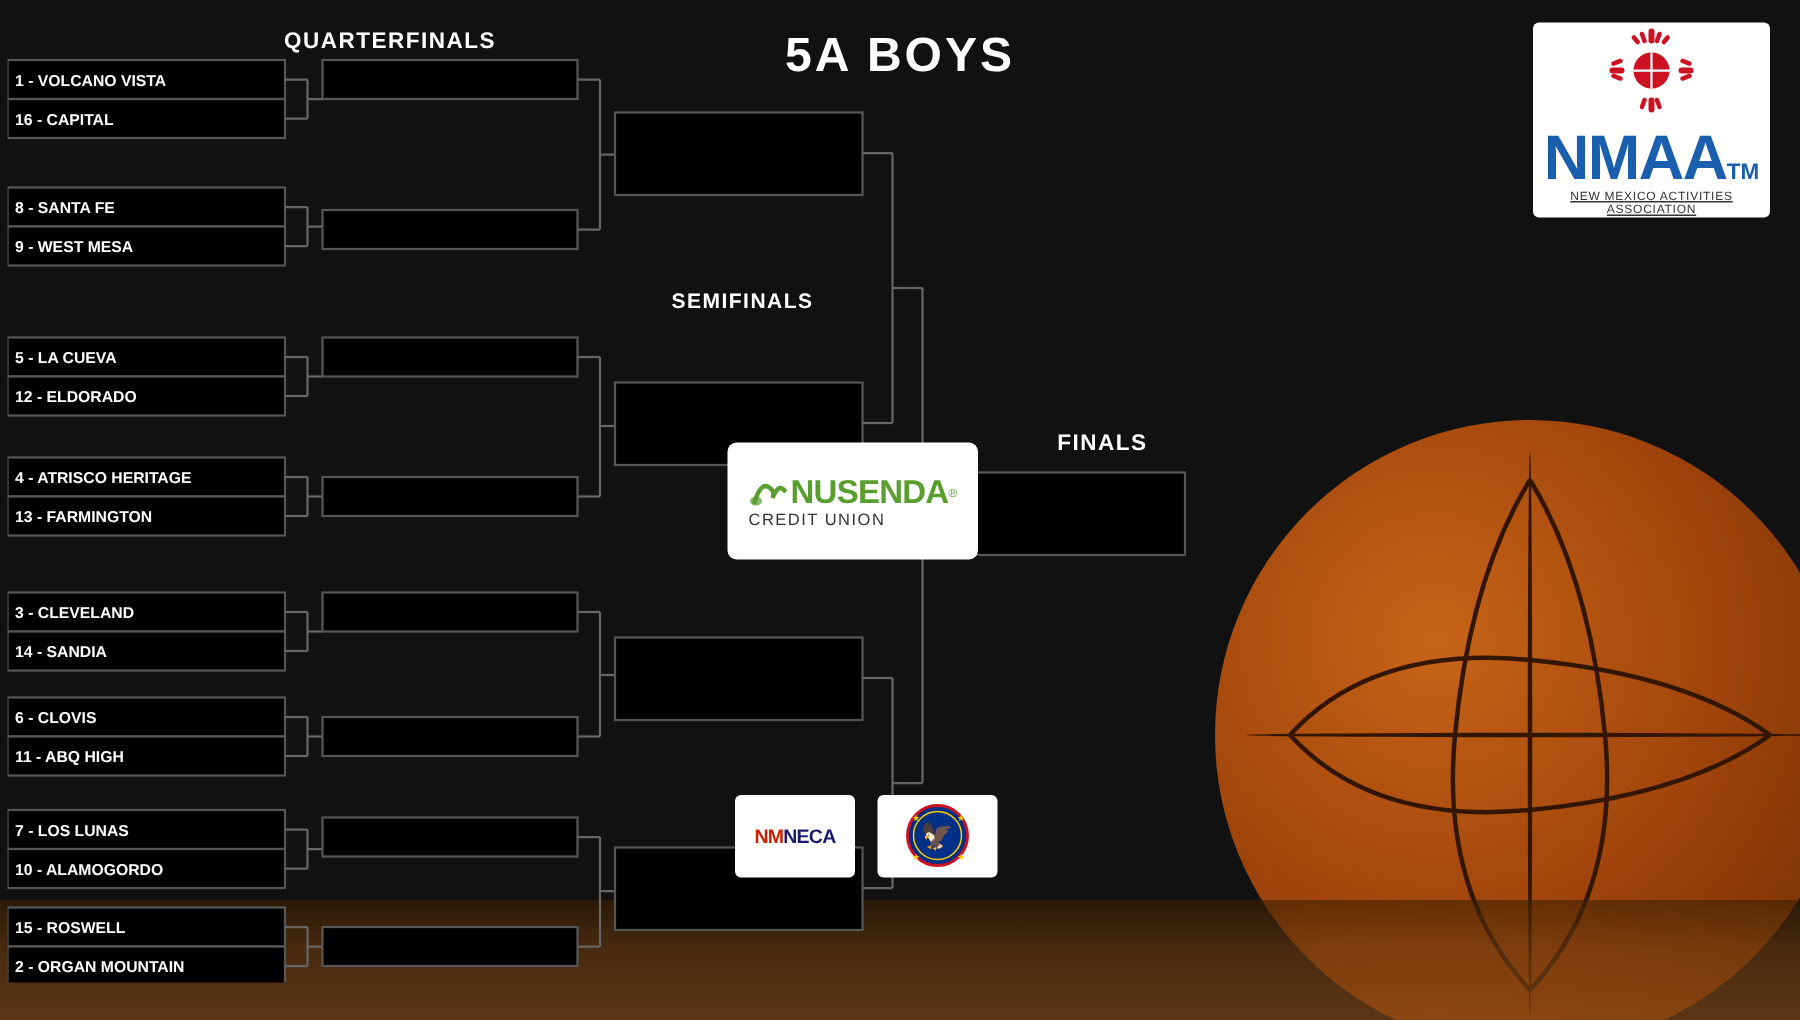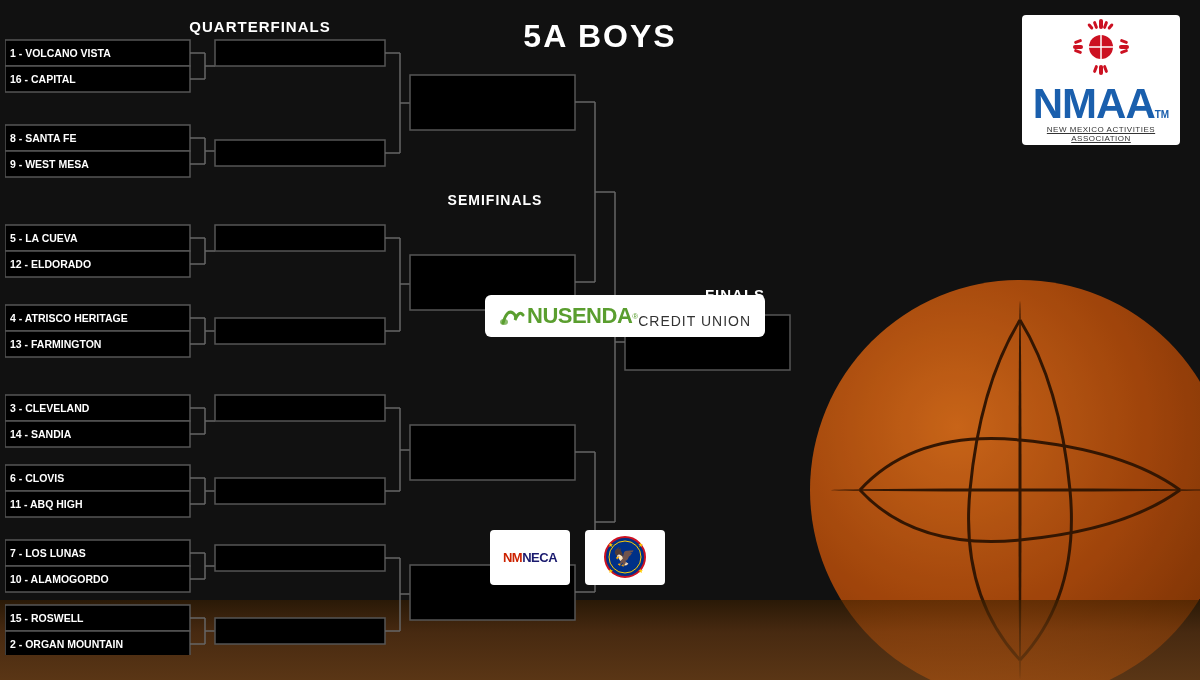--- a/index.html
+++ b/index.html
@@ -126,36 +126,36 @@
       left: 0;
       width: 100%;
       height: 100%;
       pointer-events: none;
     }
 
     
     .nusenda-box {
       background: white;
       border-radius: 6px;
-      padding: 8px 14px;
+      padding: 20px 14px;
       display: inline-flex;
-      flex-direction: row;
-      align-items: flex-end;
+      flex-direction: column;
+      align-items: flex-start;
       min-width: 130px;
     }
 
     .nusenda-logo-text {
       font-size: 22px;
       font-weight: 900;
       color: #5a9e2f;
       letter-spacing: -0.5px;
     }
 
     .nusenda-credit {
-      font-size: 14px;
+      font-size: 11px;
       color: #333;
       letter-spacing: 1px;
       text-transform: uppercase;
     }
 
     .sponsor-box {
       background: white;
       border-radius: 4px;
       padding: 4px 8px;
       display: flex;
@@ -217,21 +217,21 @@
 
       <rect x="48" y="28" width="10" height="4" fill="#cc1122" rx="2"></rect>
       <rect x="49" y="23" width="8" height="3" fill="#cc1122" rx="1.5" transform="rotate(20 53 24.5)"></rect>
       <rect x="49" y="33" width="8" height="3" fill="#cc1122" rx="1.5" transform="rotate(-20 53 34.5)"></rect>
 
       <line x1="30" y1="18" x2="30" y2="42" stroke="white" stroke-width="1.5"></line>
       <line x1="18" y1="30" x2="42" y2="30" stroke="white" stroke-width="1.5"></line>
     </svg>
     <div style="display:flex; align-items:baseline; justify-content:center;">
       <span class="nmaa-text">NMAA</span>
-      <span style="font-size:10px;color:#1a5fad;vertical-align:super;font-weight:900;">TM</span>
+      <span style="font-size:15px;color:#1a5fad;vertical-align:super;font-weight:900;">TM</span>
     </div>
     <div class="nmaa-subtitle">NEW MEXICO ACTIVITIES ASSOCIATION</div>
   </div>
 </div>
 
 <div class="bracket-container">
   <svg width="860" height="645" viewBox="0 0 860 645" xmlns="http://www.w3.org/2000/svg" style="position:absolute;top:0;left:0;z-index:5;">
 
     <text x="255" y="22" text-anchor="middle" font-family="Arial" font-weight="900" font-size="15" fill="white" letter-spacing="1">QUARTERFINALS</text>
 

